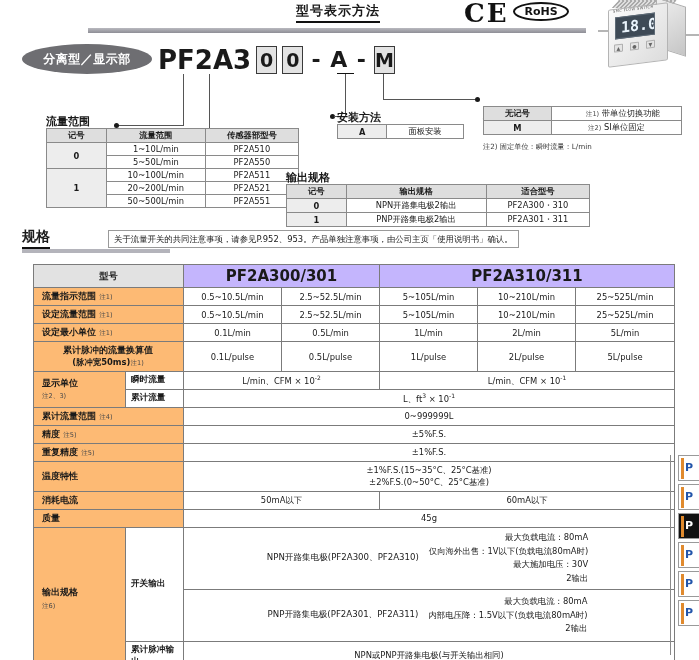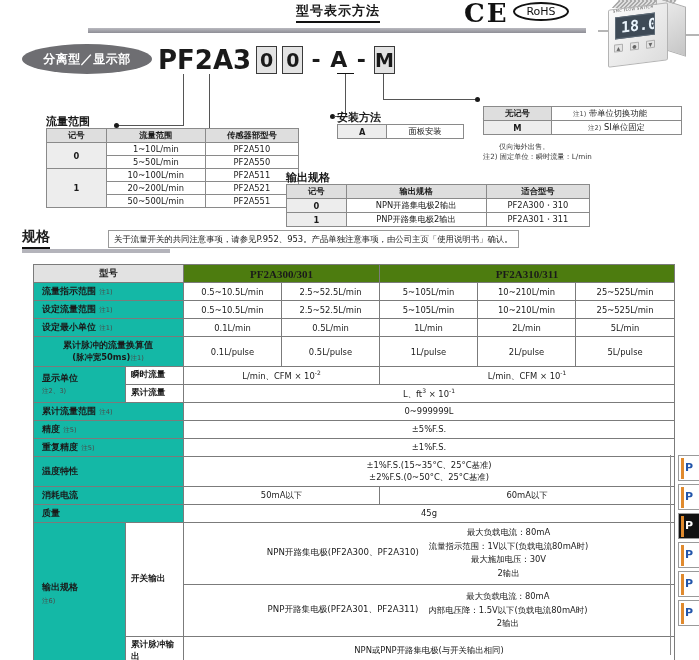--- a/index.html
+++ b/index.html
@@ -21,21 +21,21 @@
     border-bottom:2.5px solid #111; padding-bottom:1px;
   }
   #ce-mark {
     position:absolute; left:464px; top:-2px;
     font-size:26px; font-weight:bold; font-family:"DejaVu Serif",serif;
     letter-spacing:2px; color:#111;
   }
   #rohs-mark {
     position:absolute; left:513px; top:2px;
     width:56px; height:19px; border:2px solid #111; border-radius:50%;
-    text-align:center; font-size:11px; font-weight:normal; line-height:16px;
+    text-align:center; font-size:11px; font-weight:bold; line-height:16px;
     color:#111;
   }
   #hrule {
     position:absolute; left:88px; top:28px; width:498px; height:5px;
     background:linear-gradient(to bottom,#b9b9bf,#8e8e96);
   }
 
   
   #product-photo {
     position:absolute; left:598px; top:-2px; width:101px; height:76px;
@@ -162,36 +162,36 @@
     border-collapse:collapse; font-size:8.4px; table-layout:fixed;
   }
   #spec-table td {
     border:.9px solid #7b7b7b; padding:2px 3px;
     text-align:center; vertical-align:middle; background:#fff;
   }
   #spec-table td.hdr {
     background:#e2e2e2; font-weight:bold; font-size:9.2px;
   }
   #spec-table td.rowlbl {
-    background:#14b8a6; text-align:left; padding-left:8px; font-weight:bold;
+    background:#fdba74; text-align:left; padding-left:8px; font-weight:bold;
     font-size:9px;
   }
   #spec-table td.sub {
     background:#fff; text-align:left; padding-left:5px; font-weight:bold;
     font-size:8.6px;
   }
   #spec-table td.modelhdr {
-    background:#4d7c0f; font-weight:bold; font-size:11px;font-family:Liberation Serif, serif;
+    background:#c4b5fd; font-weight:bold; font-size:15px;
   }
   .nt { font-size:6.6px; font-weight:normal; color:#4a4a4a; }
   .sup { font-size:6px; vertical-align:super; }
   .outrow { text-align:left !important; padding-left:0 !important; }
   .out-flex { display:flex; align-items:center; justify-content:center; }
   .out-left { text-align:right; padding-right:10px; white-space:nowrap; font-size:8.6px; }
-  .out-right { text-align:center; line-height:1.6; font-size:8.4px; }
+  .out-right { text-align:right; line-height:1.6; font-size:8.4px; }
 
   
   #edge-tabs { position:absolute; left:678px; top:455px; width:21px; }
   .etab {
     width:21px; height:26px; margin-bottom:3px;
     border:1px solid #9a9a9a; border-right:none; background:#fff;
     font-size:11px; font-weight:bold; color:#2255aa;
     text-align:center; line-height:24px; overflow:hidden;
     position:relative;
   }
@@ -321,36 +321,35 @@
     <td>PF2A301・311</td>
   </tr>
 </tbody>
   </table>
 
 <div class="callout-h" style="left:483px;top:92px;margin-top:17px;">单位规格</div>
 <table class="mini" style="left:483px;top:106px;">
   <tbody>
       <tr>
     <td class="hd" style="width:48px;">无记号</td>
-    <td style="width:130px;text-align:left;">
+    <td style="width:130px;text-align:right;">
       <span class="nt">注1)</span>
       <span>带单位切换功能</span>
     </td>
   </tr>
   <tr>
     <td class="sym">M</td>
     <td style="text-align:center;">
       <span class="nt">注2)</span>
       <span>SI单位固定</span>
     </td>
   </tr>
 </tbody>
   </table>
 <div class="note-blk" style="left:483px;top:142px;width:210px;">
-  <div style="padding-left:16px;">仅向海外出售。</div>
   <div>注2) 固定单位：瞬时流量：L/min</div>
 </div>
 
 <div id="spec-title">规格</div>
 <div id="spec-note">关于流量开关的共同注意事项，请参见P.952、953。产品单独注意事项，由公司主页「使用说明书」确认。</div>
 <div id="spec-rule"></div>
 
 <table id="spec-table">
   <colgroup>
     <col style="width:92px;">
@@ -479,21 +478,21 @@
     <td class="rowlbl" rowspan="3" style="line-height:1.4;width:74px;">
       <span>输出规格</span><br>
       <span class="nt">注6)</span>
     </td>
     <td class="sub" rowspan="2" style="width:58px;">开关输出</td>
     <td colspan="5" class="outrow">
       <div class="out-flex">
         <div class="out-left">NPN开路集电极(PF2A300、PF2A310)</div>
         <div class="out-right">
           <div>最大负载电流：80mA</div>
-          <div>流量指示范围：1V以下(负载电流80mA时)</div>
+          <div>仅向海外出售：1V以下(负载电流80mA时)</div>
           <div>最大施加电压：30V</div>
           <div>2输出</div>
         </div>
       </div>
     </td>
   </tr>
 
   <tr style="height:52px;">
     <td colspan="5" class="outrow">
       <div class="out-flex">

